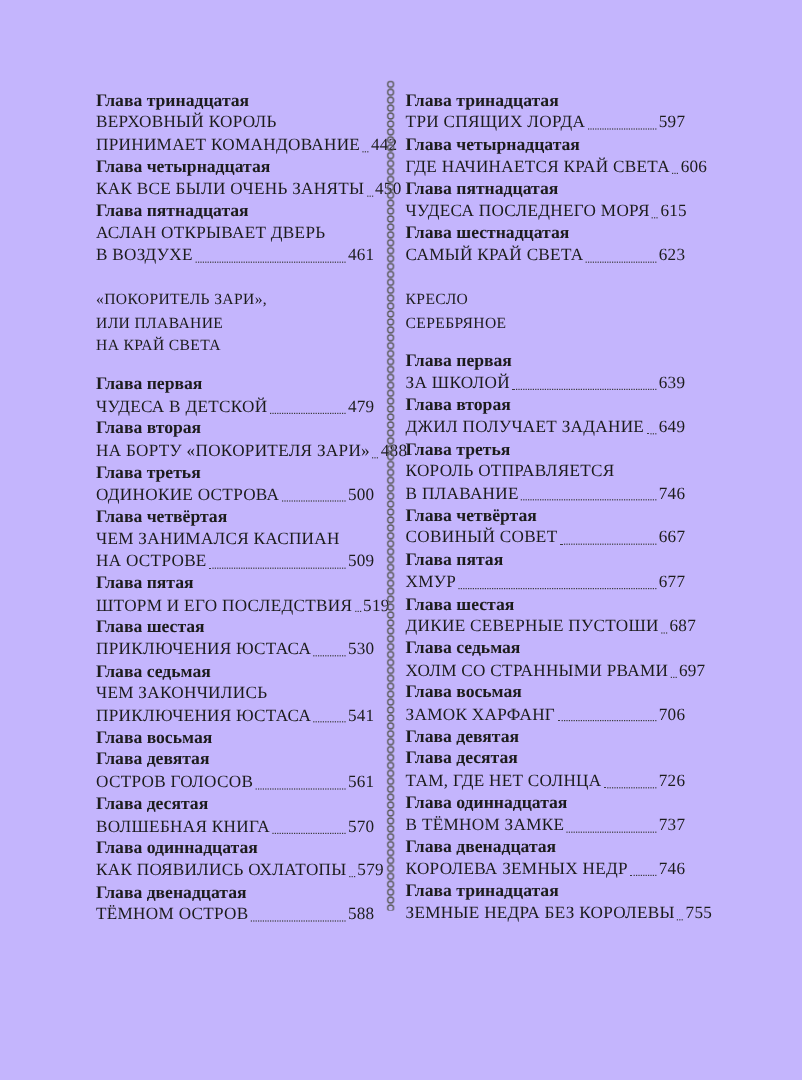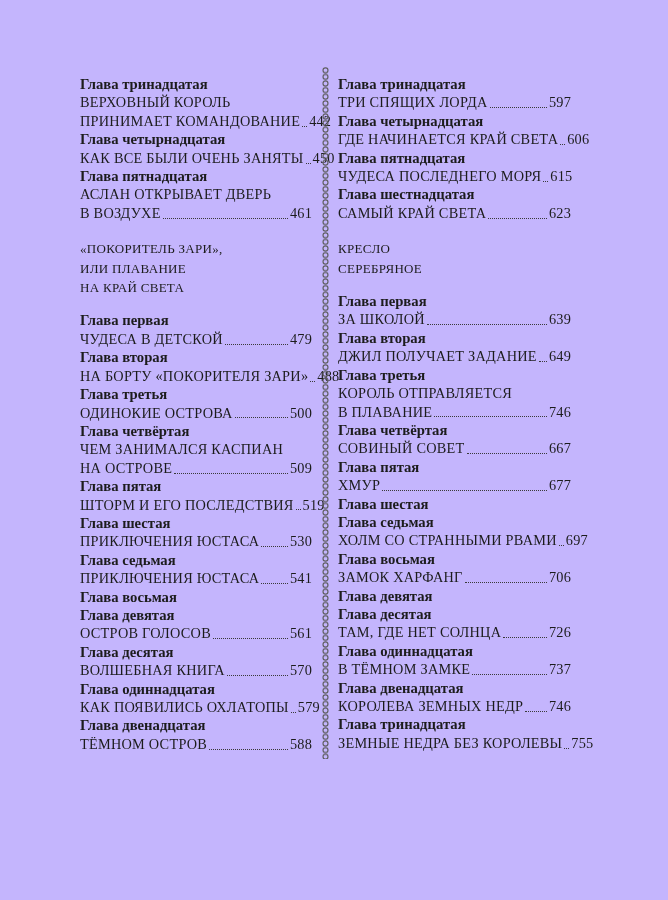--- a/index.html
+++ b/index.html
@@ -165,20 +165,21 @@
     <div class="title-row">
       <span class="title">ПРИКЛЮЧЕНИЯ ЮСТАСА</span>
       <span class="leader"></span>
       <span class="pagenum">530</span>
     </div>
   </div>
 
   <div class="entry">
     <div class="chapter-label">Глава седьмая</div>
 
+  <div class="title-line">ЧЕМ ЗАКОНЧИЛИСЬ</div>
 <div class="title-row">
       <span class="title">ПРИКЛЮЧЕНИЯ ЮСТАСА</span>
       <span class="leader"></span>
       <span class="pagenum">541</span>
     </div>
   </div>
 
   <div class="entry">
     <div class="chapter-label">Глава восьмая</div>
   </div>
@@ -322,20 +323,25 @@
     <div class="chapter-label">Глава пятая</div>
     <div class="title-row">
       <span class="title">ХМУР</span>
       <span class="leader"></span>
       <span class="pagenum">677</span>
     </div>
   </div>
 
   <div class="entry">
     <div class="chapter-label">Глава шестая</div>
+    <div class="title-row">
+      <span class="title">ДИКИЕ СЕВЕРНЫЕ ПУСТОШИ</span>
+      <span class="leader"></span>
+      <span class="pagenum">687</span>
+    </div>
   </div>
 
   <div class="entry">
     <div class="chapter-label">Глава седьмая</div>
     <div class="title-row">
       <span class="title">ХОЛМ СО СТРАННЫМИ РВАМИ</span>
       <span class="leader"></span>
       <span class="pagenum">697</span>
     </div>
   </div>

